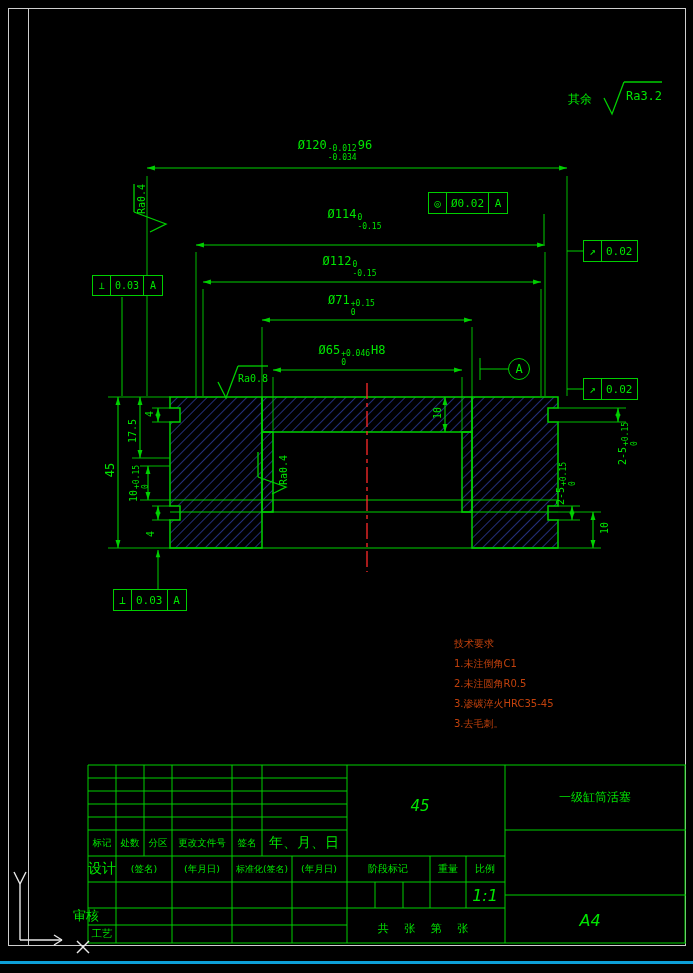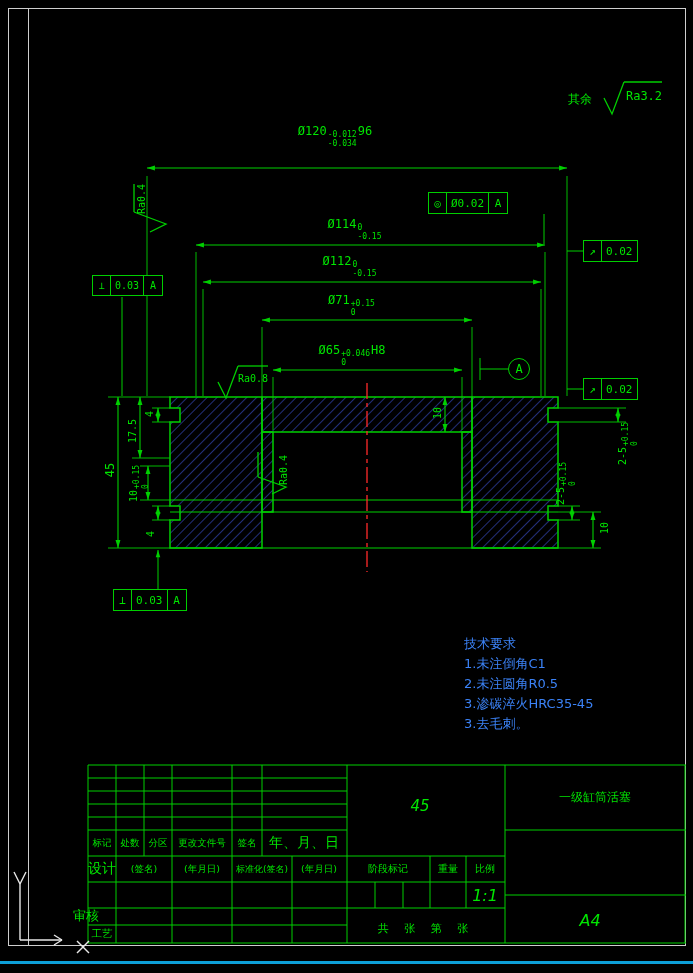--- a/index.html
+++ b/index.html
@@ -16,21 +16,21 @@
   .it{font-style:italic}
   .frame{position:absolute;display:flex;border:1px solid #00cf00;color:#00e600;background:#000;
      font-size:11px;font-family:"DejaVu Sans Mono",monospace;z-index:4}
   .frame .cell{display:flex;align-items:center;justify-content:center;border-right:1px solid #00cf00;
      padding:0 4px;min-width:18px}
   .frame .cell:last-child{border-right:none}
   .datum{position:absolute;width:22px;height:22px;border:1.3px solid #00cf00;border-radius:50%;color:#00e600;
      display:flex;align-items:center;justify-content:center;font-size:12px;transform:translate(-50%,-50%);
      background:#000;z-index:4;font-family:"DejaVu Sans Mono",monospace}
   .tb{position:absolute;color:#00e600;transform:translate(-50%,-50%);white-space:nowrap;font-size:10px;z-index:3}
-  .tech{position:absolute;left:464px;top:634px;color:#3b82f6;font-size:13px;line-height:20px;z-index:3}
+  .tech{position:absolute;left:454px;top:634px;color:#c2410c;font-size:10px;line-height:20px;z-index:3}
 </style>
 </head>
 <body>
 
 <div class="stage">
 
 <svg width="693" height="973" viewBox="0 0 693 973">
   <defs>
     <pattern id="hatch" width="7" height="7" patternUnits="userSpaceOnUse" patternTransform="rotate(45)">
       <line x1="0" y1="0" x2="0" y2="7" stroke="#3a4ec9" stroke-width="1.2"></line>
@@ -177,27 +177,27 @@
     <line x1="77" y1="941" x2="89" y2="953"></line>
         <line x1="89" y1="941" x2="77" y2="953"></line>
   </g>
 
   <rect x="0" y="961" width="693" height="3" fill="#0d9fd8"></rect>
 </svg>
 
 <div class="t cjk" style="left:580px;top:99px">其余</div>
 <div class="t" style="left:644px;top:96px">Ra3.2</div>
 
-<div class="t" style="left:335px;top:136px">
+<div class="t" style="left:335px;top:150px">
   <span>Ø120</span><span class="tol">
         <span>-0.012</span>
         <span>-0.034</span>
       </span><span>96</span>
 </div>
-<div class="t" style="left:355px;top:229px">
+<div class="t" style="left:355px;top:219px">
   <span>Ø114</span><span class="tol">
         <span>0</span>
         <span>-0.15</span>
       </span>
 </div>
 <div class="t" style="left:350px;top:266px">
   <span>Ø112</span><span class="tol">
         <span>0</span>
         <span>-0.15</span>
       </span>

